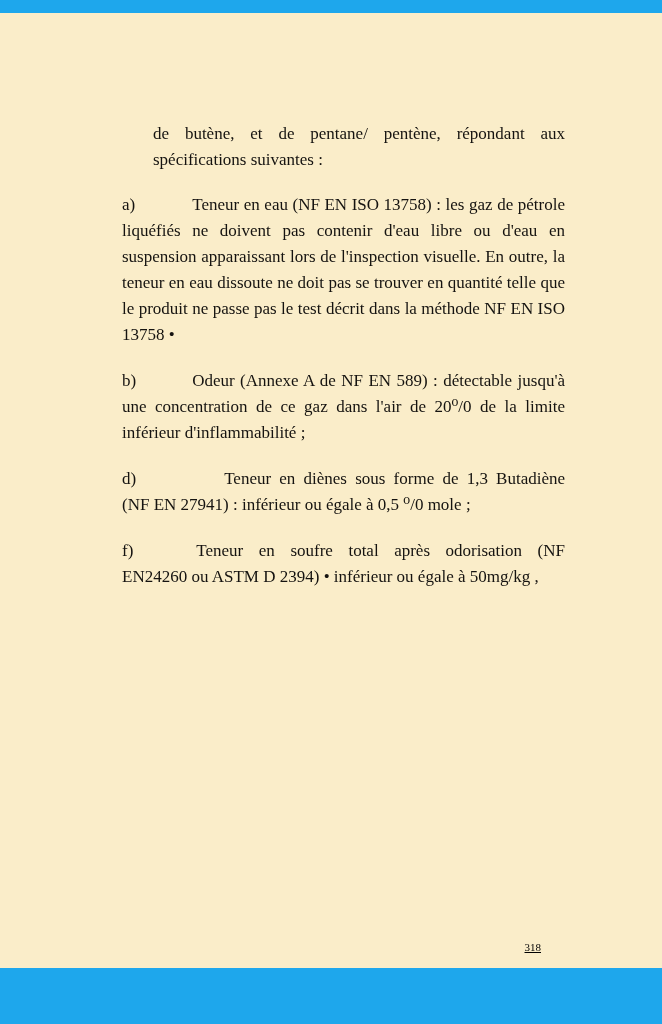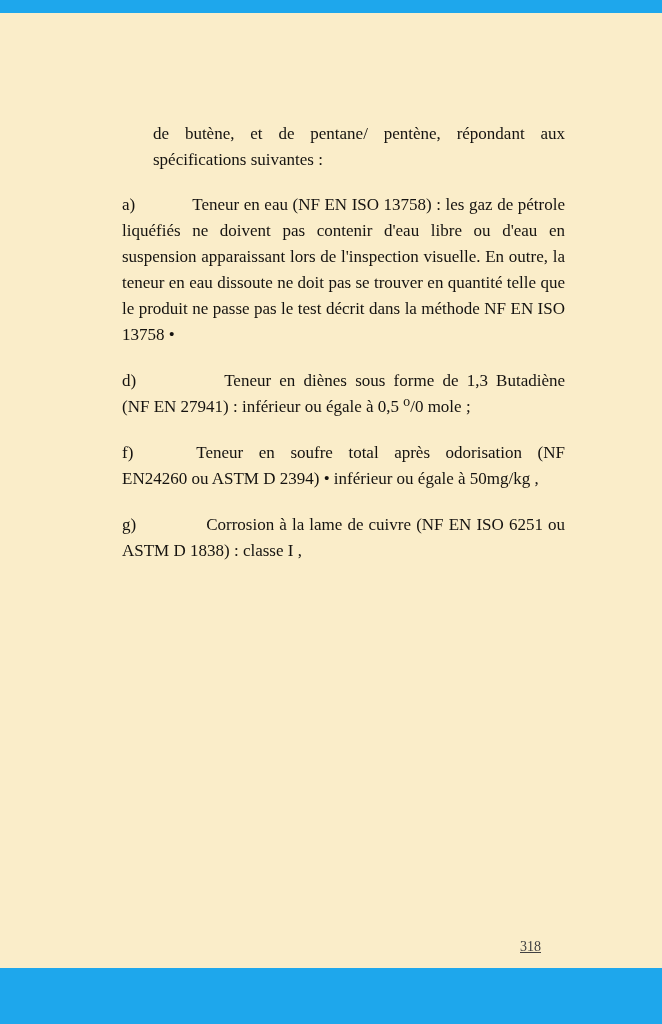--- a/index.html
+++ b/index.html
@@ -44,48 +44,48 @@
     display: inline;
   }
   .tab {
     display: inline-block;
     height: 1px;
   }
   .page-number {
     position: absolute;
     top: 934px;
     right: 121px;
-    font-size: 14px;
+    font-size: 11px;
     line-height: 26px;
     font-family: "Liberation Serif", "DejaVu Serif", serif;
-    color: #404040;
+    color: #000000;
     text-decoration: underline;
   }
 </style>
 </head>
 <body>
 
 <div class="page">
 
   <div class="bar top"></div>
 
   <div class="content">
 
     <p class="para intro"><span>de butène, et de pentane/ pentène, répondant aux spécifications suivantes :</span></p>
 
     <p class="para"><span class="item-label">a)</span><span class="tab" style="width:57px"></span><span>Teneur en eau (NF EN ISO 13758) : les gaz de pétrole liquéfiés ne doivent pas contenir d'eau libre ou d'eau en suspension apparaissant lors de l'inspection visuelle. En outre, la teneur en eau dissoute ne doit pas se trouver en quantité telle que le produit ne passe pas le test décrit dans la méthode NF EN ISO 13758 •</span></p>
 
+    <p class="para"><span class="item-label">b)</span><span class="tab" style="width:56px"></span><span>Odeur (Annexe A de NF EN 589) : détectable jusqu'à une concentration de ce gaz dans l'air de 20⁰/0 de la limite inférieur d'inflammabilité ;</span></p>
 
 
     <p class="para"><span class="item-label">d)</span><span class="tab" style="width:88px"></span><span>Teneur en diènes sous forme de 1,3 Butadiène (NF EN 27941) : inférieur ou égale à 0,5 ⁰/0 mole ;</span></p>
 
 
     <p class="para"><span class="item-label">f)</span><span class="tab" style="width:63px"></span><span>Teneur en soufre total après odorisation (NF EN24260 ou ASTM D 2394) • inférieur ou égale à 50mg/kg ,</span></p>
 
-    <p class="para"><span class="item-label">g)</span><span class="tab" style="width:70px"></span><span>Corrosion à la lame de cuivre (NF EN ISO 6251 ou ASTM D 1838) : classe I ,</span></p>
 
   </div>
 
   <div class="page-number">318</div>
 
   <div class="bar bottom"></div>
 
 </div>
 
 </body></html>

